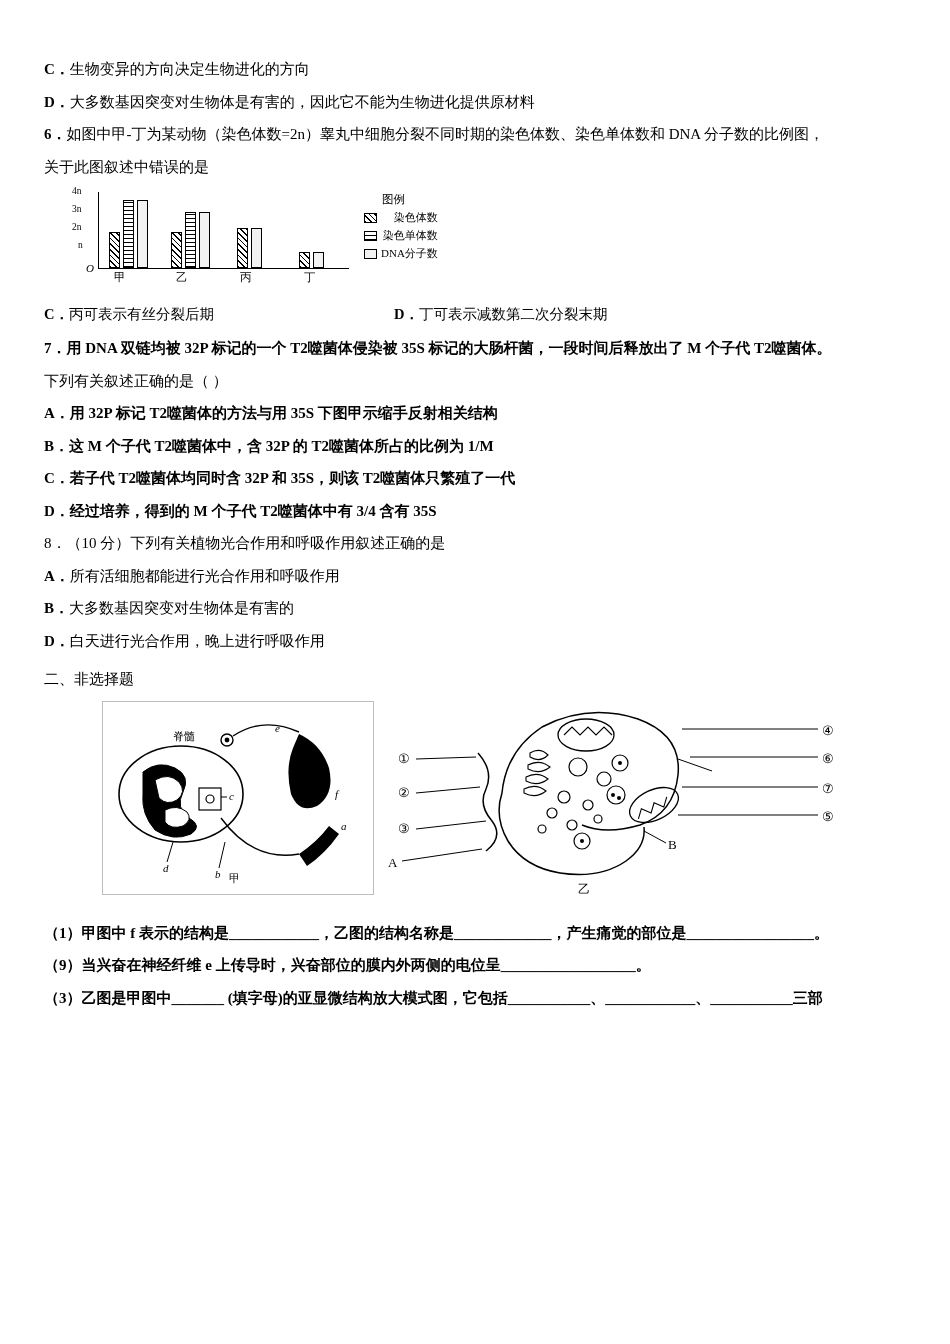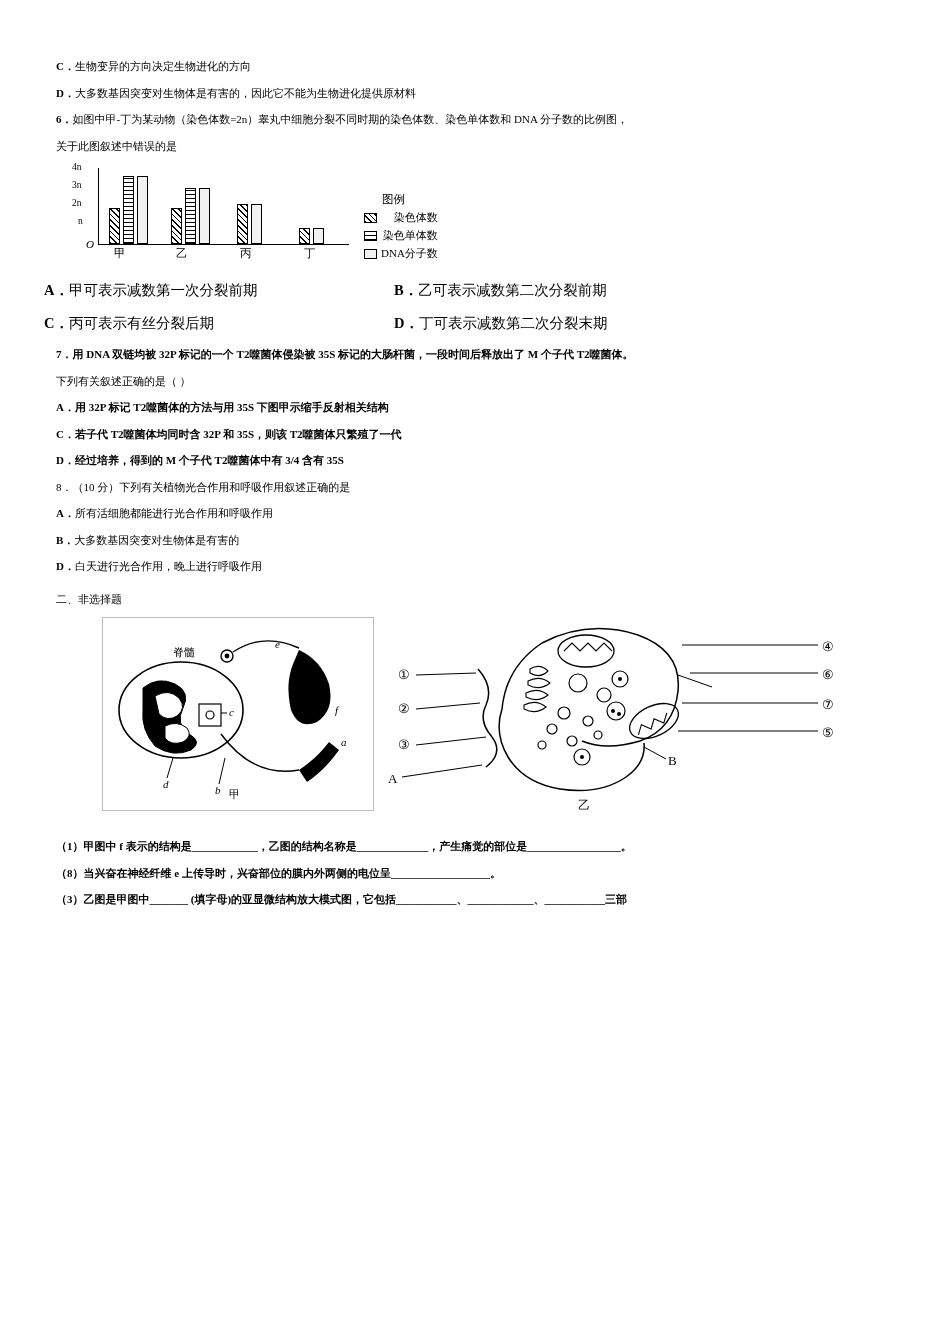--- a/index.html
+++ b/index.html
@@ -22,23 +22,23 @@
     padding: 0;
     box-sizing: border-box;
   }
   .content {
     position: absolute;
     left: 44px;
     top: 58px;
     width: 866px;
   }
   .q-line {
-    font-size: 11px;
+    font-size: 15px;
     line-height: 1.5;
-    margin: 0 0 10px 12px;
+    margin: 0 0 10px 0;
   }
   .bold {
     font-weight: bold;
   }
   .opt-label {
     font-weight: bold;
     font-family: "Liberation Serif", serif;
   }
   .two-col {
     display: flex;
@@ -104,21 +104,20 @@
   .fig6 .xlab {
     position: absolute;
     font-size: 11.5px;
     top: 82px;
   }
   .fig6 .legend {
     position: absolute;
     left: 300px;
     top: 4px;
     font-size: 11px;
-    margin-top: 24px;
   }
   .fig6 .legend .ltitle {
     margin-left: 18px;
     margin-bottom: 3px;
     font-size: 11.5px;
   }
   .fig6 .legend .lrow {
     display: flex;
     align-items: center;
     margin-bottom: 3px;
@@ -223,42 +222,37 @@
         </div>
         <div class="lrow">
           <span class="swatch hatch-dot"></span>
           <span>DNA分子数</span>
         </div>
       </div>
     </div>
 
     <div class="two-col">
       <div class="col-a">
-        <span class="opt-label">A．</span><span>甲可表示减数第一次分裂前期</span>
-      </div>
-      <div class="col-b">
-        <span class="opt-label">B．</span><span>乙可表示减数第二次分裂前期</span>
-      </div>
-    </div>
-    <div class="two-col">
-      <div class="col-a">
         <span class="opt-label">C．</span><span>丙可表示有丝分裂后期</span>
       </div>
       <div class="col-b">
         <span class="opt-label">D．</span><span>丁可表示减数第二次分裂末期</span>
       </div>
     </div>
 
     <div class="q-line bold">
       <span>7．</span><span>用 DNA 双链均被 32P 标记的一个 T2噬菌体侵染被 35S 标记的大肠杆菌，一段时间后释放出了 M 个子代 T2噬菌体。</span>
     </div>
     <div class="q-line">下列有关叙述正确的是（    ）</div>
 
     <div class="q-line">
       <span class="opt-label">A．</span><span class="bold">用 32P 标记 T2噬菌体的方法与用 35S 下图甲示缩手反射相关结构</span>
+    </div>
+    <div class="q-line">
+      <span class="opt-label">B．</span><span class="bold">这 M 个子代 T2噬菌体中，含 32P 的 T2噬菌体所占的比例为 1/M</span>
     </div>
     <div class="q-line">
       <span class="opt-label">C．</span><span class="bold">若子代 T2噬菌体均同时含 32P 和 35S，则该 T2噬菌体只繁殖了一代</span>
     </div>
     <div class="q-line">
       <span class="opt-label">D．</span><span class="bold">经过培养，得到的 M 个子代 T2噬菌体中有 3/4 含有 35S</span>
     </div>
 
     <div class="q-line">
       <span>8．</span><span>（10 分）下列有关植物光合作用和呼吸作用叙述正确的是</span>
@@ -364,17 +358,17 @@
           <line x1="296" y1="114" x2="436" y2="114" stroke="#000" stroke-width="1"></line>
           <line x1="296" y1="58" x2="330" y2="70" stroke="#000" stroke-width="1"></line>
           <text x="286" y="148" font-size="13" font-family="Liberation Serif, serif">B</text>
           <line x1="262" y1="130" x2="284" y2="142" stroke="#000" stroke-width="1"></line>
           <text x="196" y="192" font-size="12" font-family="Liberation Serif, serif">乙</text>
         </svg>
       </div>
     </div>
 
     <div class="q-line bold" style="margin-top:16px;">（1）甲图中 f 表示的结构是____________，乙图的结构名称是_____________，产生痛觉的部位是_________________。</div>
-    <div class="q-line bold">（8）当兴奋在神经纤维 e 上传导时，兴奋部位的膜内外两侧的电位呈__________________。</div>
+    <div class="q-line bold">（9）当兴奋在神经纤维 e 上传导时，兴奋部位的膜内外两侧的电位呈__________________。</div>
     <div class="q-line bold">（3）乙图是甲图中_______ (填字母)的亚显微结构放大模式图，它包括___________、____________、___________三部</div>
 
   </div>
 </div>
 
 </body></html>

